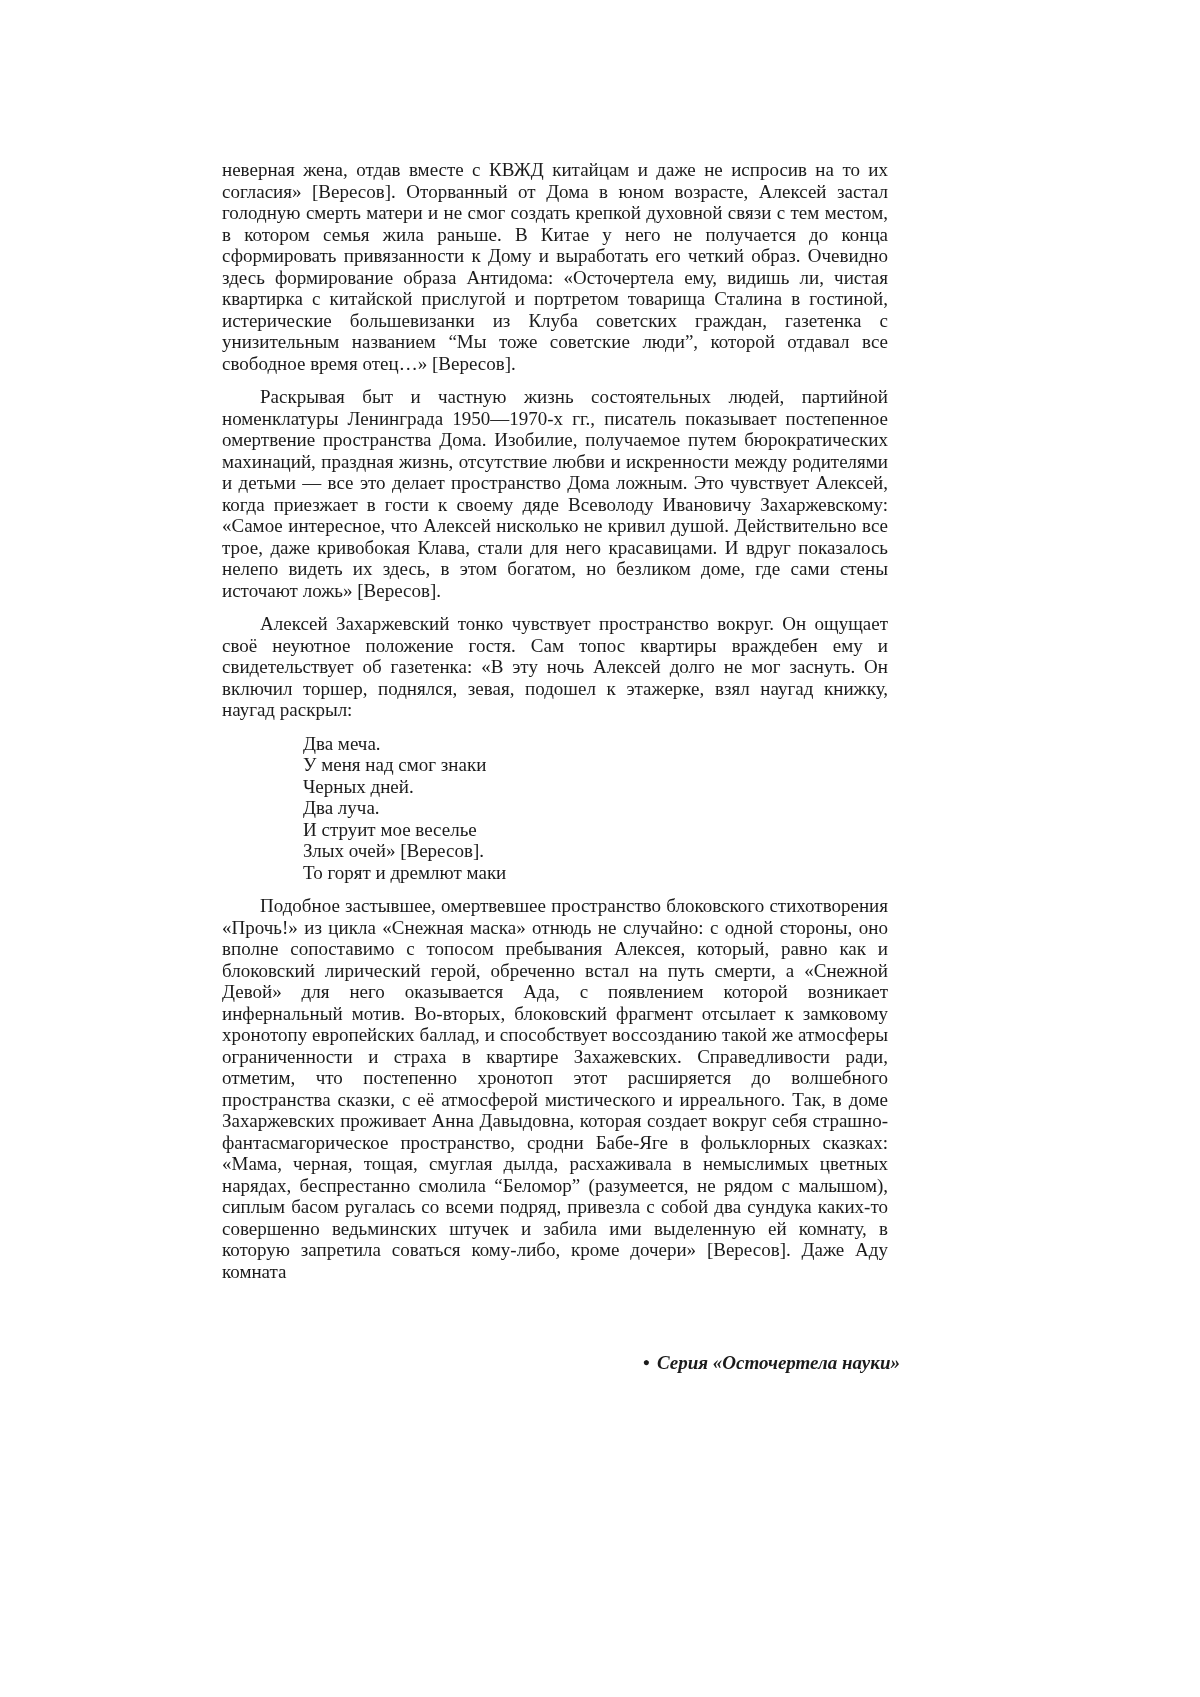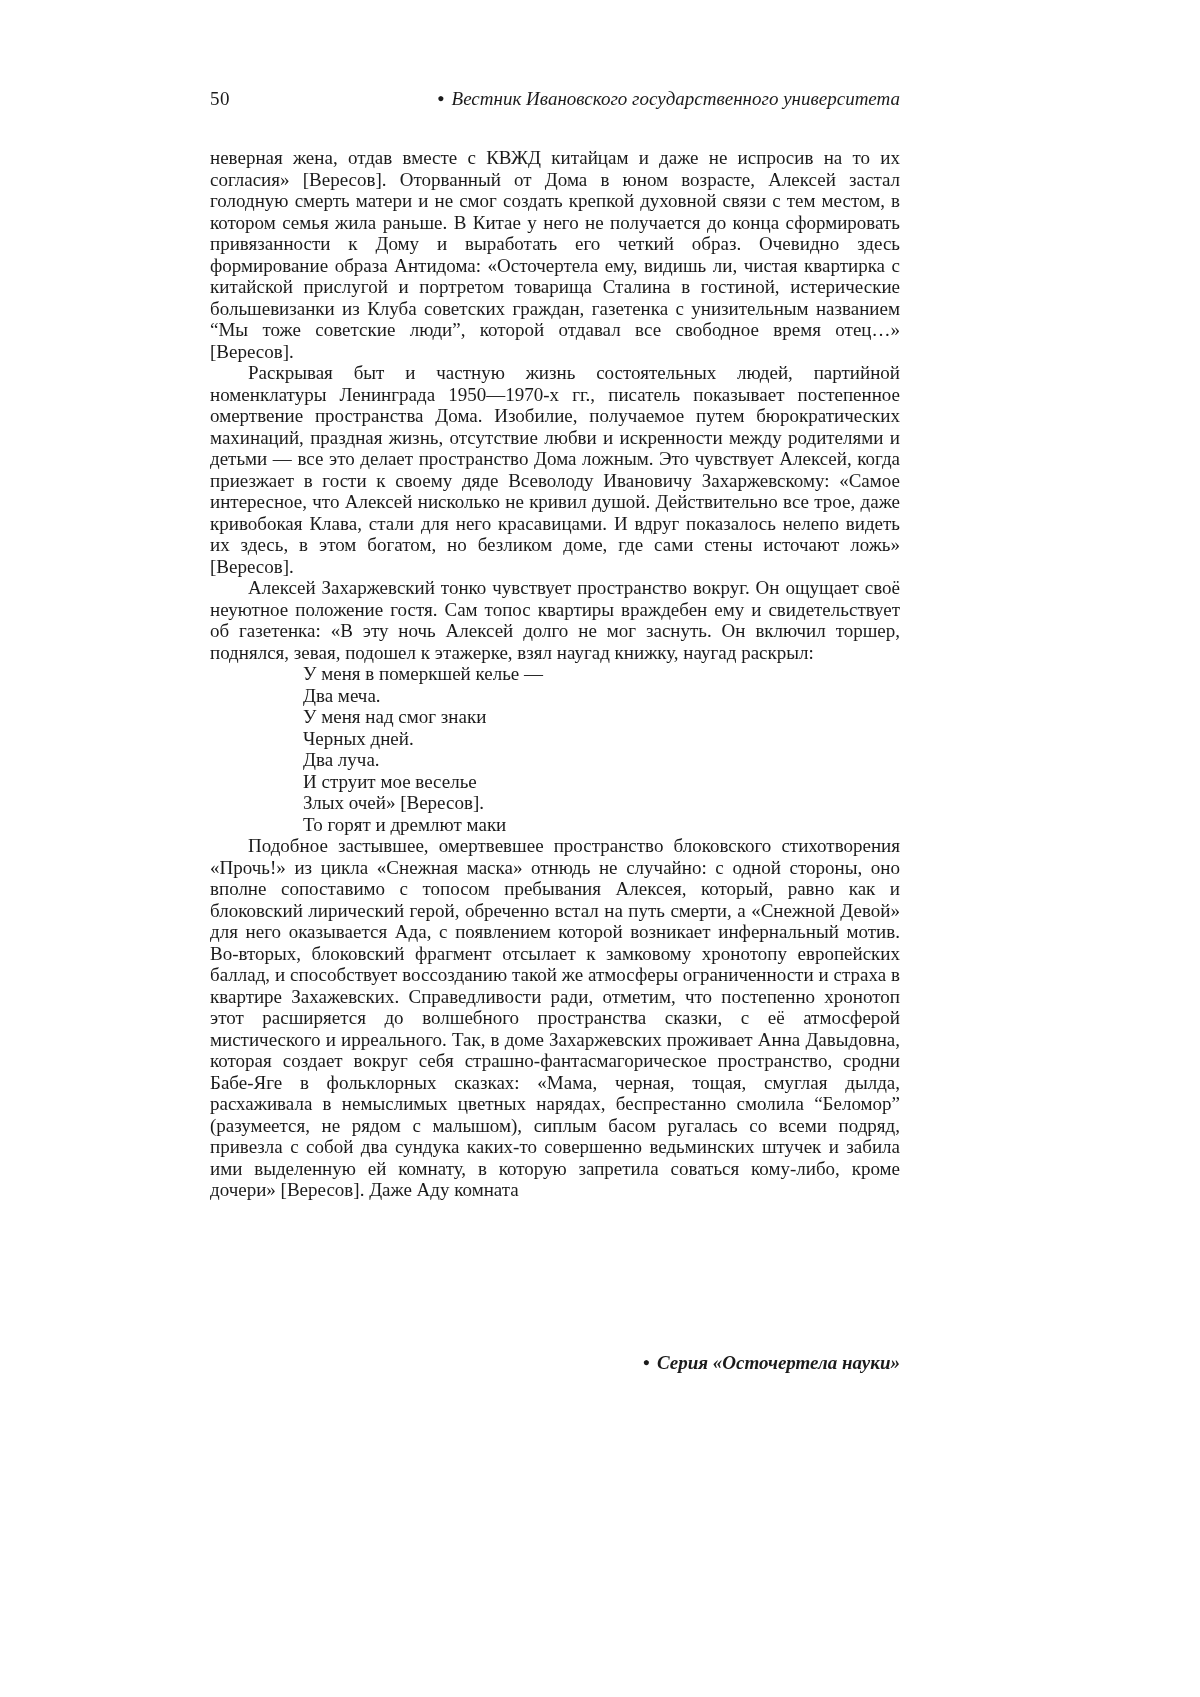--- a/index.html
+++ b/index.html
@@ -45,21 +45,21 @@
     top: 147px;
     left: 210px;
     width: 690px;
     font-size: 19px;
     line-height: 21.5px;
     text-align: justify;
     hyphens: auto;
     -webkit-hyphens: auto;
   }
   .para {
-    margin: 0;
+    margin: 12px;
     text-indent: 38px;
   }
   .para.continuation {
     text-indent: 0;
   }
   .poem {
     margin: 0 0 0 93px;
     text-align: left;
   }
   .poem-line {
@@ -77,34 +77,27 @@
   }
   .running-footer .bullet {
     font-weight: normal;
   }
 </style>
 </head>
 <body>
 
 <div class="page">
 
-  <div class="running-header">
-    <span class="page-number">50</span>
-    <span class="journal-title">
-      <span class="bullet">●</span><span>Вестник Ивановского государственного университета</span>
-    </span>
-  </div>
 
   <div class="body-text">
     <p class="para continuation">неверная жена, отдав вместе с КВЖД китайцам и даже не испросив на то их согласия» [Вересов]. Оторванный от Дома в юном возрасте, Алексей застал голодную смерть матери и не смог создать крепкой духовной связи с тем местом, в котором семья жила раньше. В Китае у него не получается до конца сформировать привязанности к Дому и выработать его четкий образ. Очевидно здесь формирование образа Антидома: «Осточертела ему, видишь ли, чистая квартирка с китайской прислугой и портретом товарища Сталина в гостиной, истерические большевизанки из Клуба советских граждан, газетенка с унизительным названием “Мы тоже советские люди”, которой отдавал все свободное время отец…» [Вересов].</p>
     <p class="para">Раскрывая быт и частную жизнь состоятельных людей, партийной номенклатуры Ленинграда 1950—1970-х гг., писатель показывает постепенное омертвение пространства Дома. Изобилие, получаемое путем бюрократических махинаций, праздная жизнь, отсутствие любви и искренности между родителями и детьми — все это делает пространство Дома ложным. Это чувствует Алексей, когда приезжает в гости к своему дяде Всеволоду Ивановичу Захаржевскому: «Самое интересное, что Алексей нисколько не кривил душой. Действительно все трое, даже кривобокая Клава, стали для него красавицами. И вдруг показалось нелепо видеть их здесь, в этом богатом, но безликом доме, где сами стены источают ложь» [Вересов].</p>
     <p class="para">Алексей Захаржевский тонко чувствует пространство вокруг. Он ощущает своё неуютное положение гостя. Сам топос квартиры враждебен ему и свидетельствует об газетенка: «В эту ночь Алексей долго не мог заснуть. Он включил торшер, поднялся, зевая, подошел к этажерке, взял наугад книжку, наугад раскрыл:</p>
 
     <div class="poem">
-      <div class="poem-line">У меня в померкшей келье —</div>
       <div class="poem-line">Два меча.</div>
       <div class="poem-line">У меня над смог знаки</div>
       <div class="poem-line">Черных дней.</div>
       <div class="poem-line">Два луча.</div>
       <div class="poem-line">И струит мое веселье</div>
       <div class="poem-line">Злых очей» [Вересов].</div>
       <div class="poem-line">То горят и дремлют маки</div>
     </div>
 
     <p class="para">Подобное застывшее, омертвевшее пространство блоковского стихотворения «Прочь!» из цикла «Снежная маска» отнюдь не случайно: с одной стороны, оно вполне сопоставимо с топосом пребывания Алексея, который, равно как и блоковский лирический герой, обреченно встал на путь смерти, а «Снежной Девой» для него оказывается Ада, с появлением которой возникает инфернальный мотив. Во-вторых, блоковский фрагмент отсылает к замковому хронотопу европейских баллад, и способствует воссозданию такой же атмосферы ограниченности и страха в квартире Захажевских. Справедливости ради, отметим, что постепенно хронотоп этот расширяется до волшебного пространства сказки, с её атмосферой мистического и ирреального. Так, в доме Захаржевских проживает Анна Давыдовна, которая создает вокруг себя страшно-фантасмагорическое пространство, сродни Бабе-Яге в фольклорных сказках: «Мама, черная, тощая, смуглая дылда, расхаживала в немыслимых цветных нарядах, беспрестанно смолила “Беломор” (разумеется, не рядом с малышом), сиплым басом ругалась со всеми подряд, привезла с собой два сундука каких-то совершенно ведьминских штучек и забила ими выделенную ей комнату, в которую запретила соваться кому-либо, кроме дочери» [Вересов]. Даже Аду комната</p>

